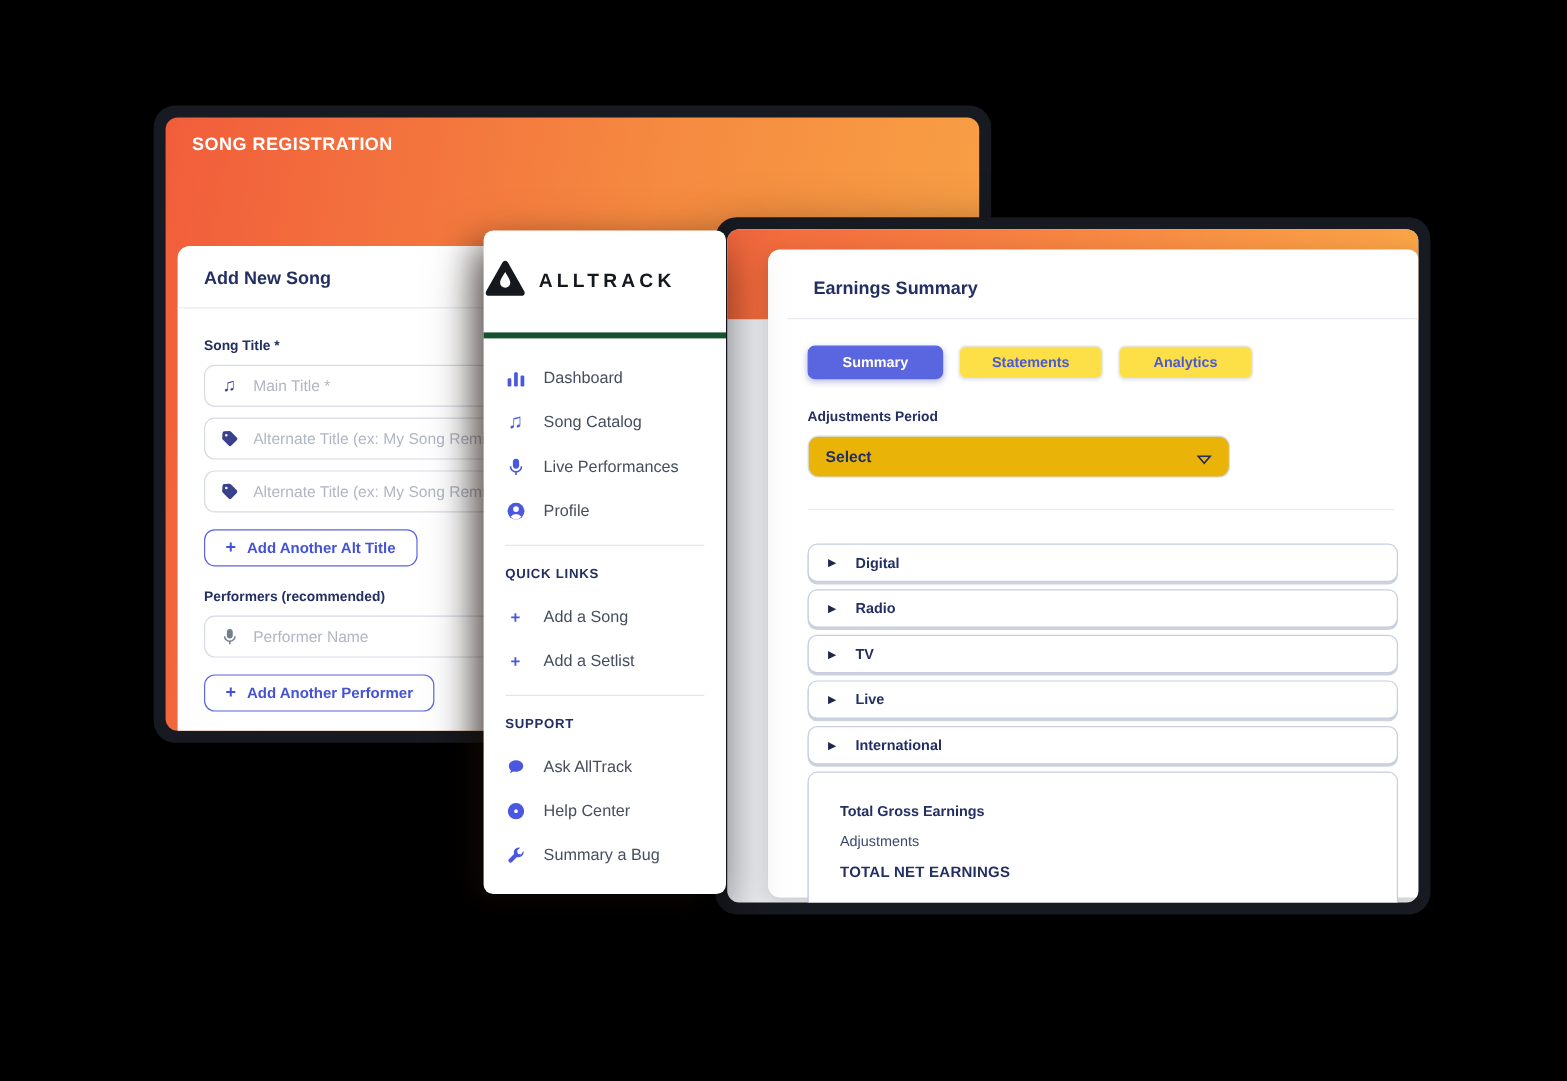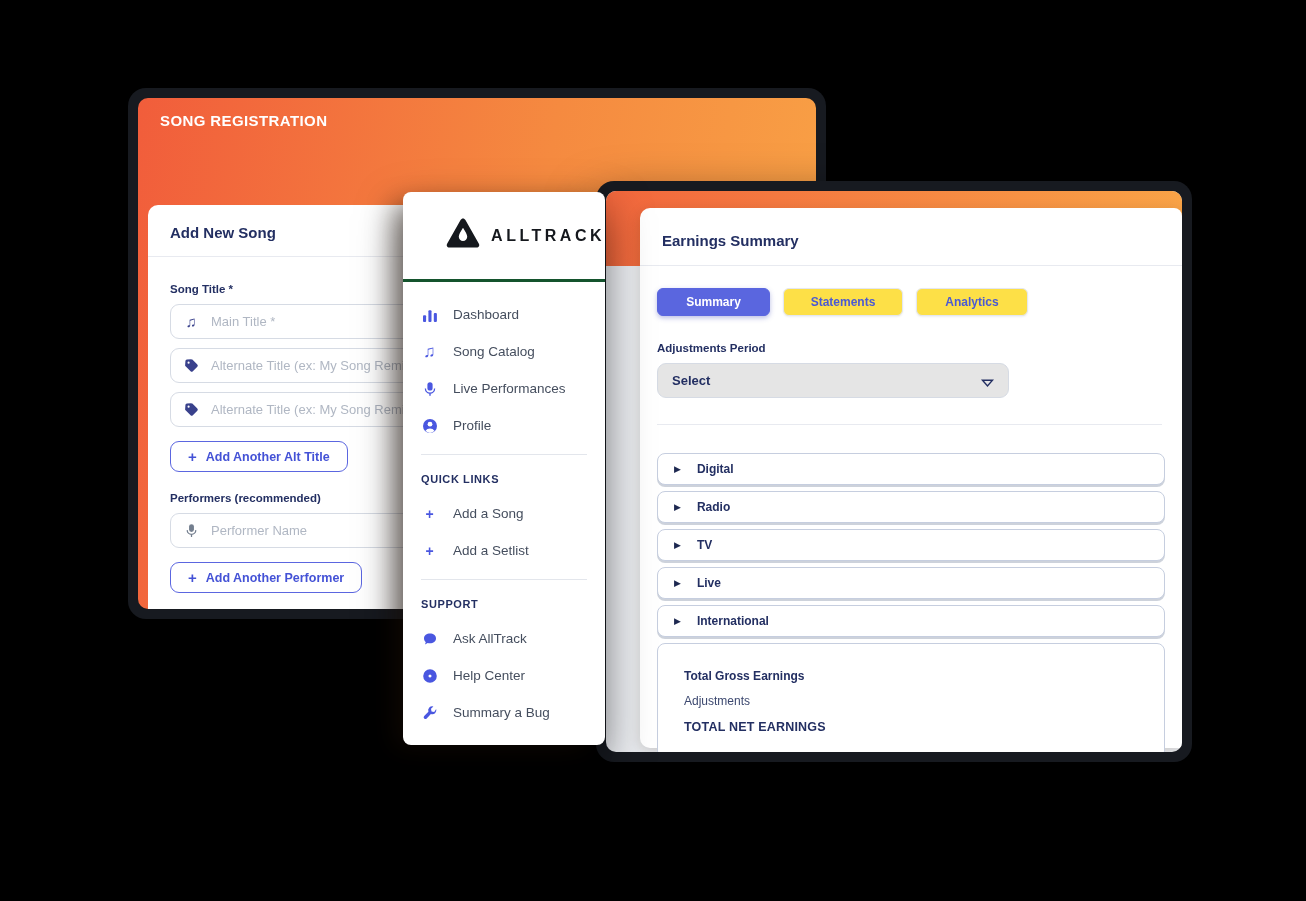--- a/index.html
+++ b/index.html
@@ -39,58 +39,58 @@
     font-weight:bold; font-size:12.5px; padding:0 17px; margin:5px 0 10px; cursor:pointer;
     font-family:"Liberation Sans", sans-serif; }
   .ghost-btn .plus { font-size:15px; font-weight:bold; }
 
   
   #winB { left:596px; top:181px; width:596px; height:581px; z-index:2; }
   #winB .bezel-inner { background:#edeff3; }
   .winB-orange { position:absolute; left:0; top:0; right:0; height:75px;
     background:linear-gradient(100deg,#f2673d 0%,#f9a447 100%); }
   .winB-card { position:absolute; left:34px; top:17px; right:0; bottom:4px;
-    background:#fff; border-radius:10px 8px 0 10px; box-shadow:0 4px 14px rgba(40,30,10,.18); }
+    background:#fff; border-radius:10px 8px 0 10px; box-shadow:0 4px 14px rgba(40,30,10,.18);padding-left:16px; }
   .cardB-head { padding:24px 0 16px 22px; font-size:15px; font-weight:bold;
     border-bottom:1px solid #e8eaf0; }
   .cardB-body { padding:22px 20px 0 17px; }
   .tabs { display:flex; gap:13px; }
   .tab { height:28px; display:flex; align-items:center; justify-content:center;
     border-radius:6px; font-size:12px; font-weight:bold; cursor:pointer;
     border:1px solid #e4e7f0; background:#fde047; color:#4a5ad4;
     box-shadow:0 1px 2px rgba(30,40,80,.08); }
   .tab.active { background:#5a66df; border-color:#5a66df; color:#fff;
     box-shadow:0 2px 5px rgba(60,70,180,.35); }
   .tab:nth-child(1){ width:113px; } .tab:nth-child(2){ width:120px; } .tab:nth-child(3){ width:112px; }
   .pp-label { font-size:11.5px; font-weight:bold; color:#232f62; margin:26px 0 9px; }
   .select { width:352px; height:35px; border:1px solid #d6dbe4; border-radius:9px;
     display:flex; align-items:center; justify-content:space-between; padding:0 14px 0 14px;
-    font-size:13px; font-weight:bold; color:#232f62; cursor:pointer; background:#e5e5e5; }
+    font-size:13px; font-weight:bold; color:#232f62; cursor:pointer; background:#eab308; }
   .caret-down { width:13px; height:10px; }
   .caret-down svg { width:13px; height:10px; fill:none; stroke:#232f62; stroke-width:1.4; }
   .hr { height:1px; background:#e8eaf0; margin:26px 0 0; }
   .acc-list { margin-top:28px; }
   .acc-row { height:32px; margin:0 -3px 6px 0; border:1px solid #c6cedf; border-radius:8px;
     background:#fff; display:flex; align-items:center; gap:16px; padding:0 16px;
     box-shadow:0 2px 0 rgba(130,142,165,.4); cursor:pointer; }
   .acc-caret { font-size:9px; color:#1d2850; line-height:1; }
   .acc-label { font-size:12px; font-weight:bold; color:#232f62; }
   .totals { margin:0 -3px 0 0; border:1px solid #c6cedf; border-radius:8px; background:#fff;
     box-shadow:0 2px 0 rgba(130,142,165,.4); padding:25px 26px 24px; }
   .totals .t1 { font-size:12px; font-weight:bold; color:#232f62; }
   .totals .t2 { font-size:12px; color:#3c486f; margin-top:11px; }
   .totals .t3 { font-size:12.5px; font-weight:bold; color:#232f62; margin-top:12px;
     letter-spacing:.2px; }
 
   
   #sidebar { position:absolute; left:403px; top:192px; width:202px; height:553px;
     background:#fff; border-radius:8px; z-index:3;
     box-shadow:-14px 8px 26px -6px rgba(30,15,5,.5), 0 20px 45px rgba(0,0,0,.5); }
-  .logo-row { height:90px; display:flex; align-items:center; justify-content:flex-end; gap:10px;
-    border-bottom:3px solid #14532d; }
+  .logo-row { height:90px; display:flex; align-items:center; justify-content:flex-start; gap:10px;
+    border-bottom:5px solid #14532d; }
   .logo-mark svg { width:36px; height:33px; fill:#15181d; }
   .logo-word { font-size:16px; font-weight:bold; letter-spacing:3.5px; color:#15181d; }
   .side-sec { padding:0 18px; }
   .side-item { display:flex; align-items:center; gap:15px; height:37px; cursor:pointer; }
   .side-ico { width:17px; height:17px; color:#4a57e0; display:flex; align-items:center;
     justify-content:center; font-size:15px; line-height:1; }
   .side-ico svg { width:16px; height:16px; fill:currentColor; }
   .side-label { font-size:13.5px; color:#454e5e; }
   .side-div { height:1px; background:#e3e6ec; margin:10px 18px; }
   .side-head { font-size:11px; font-weight:bold; color:#232f62; letter-spacing:.6px;

